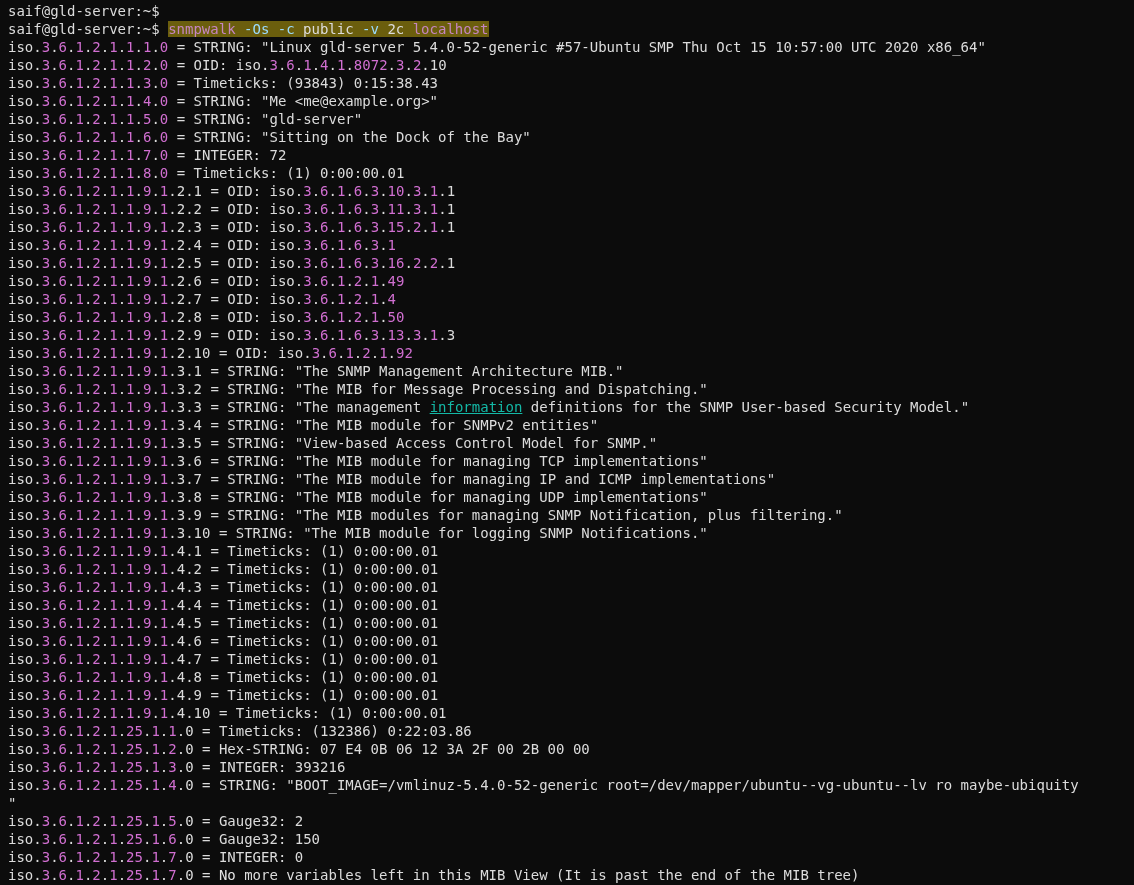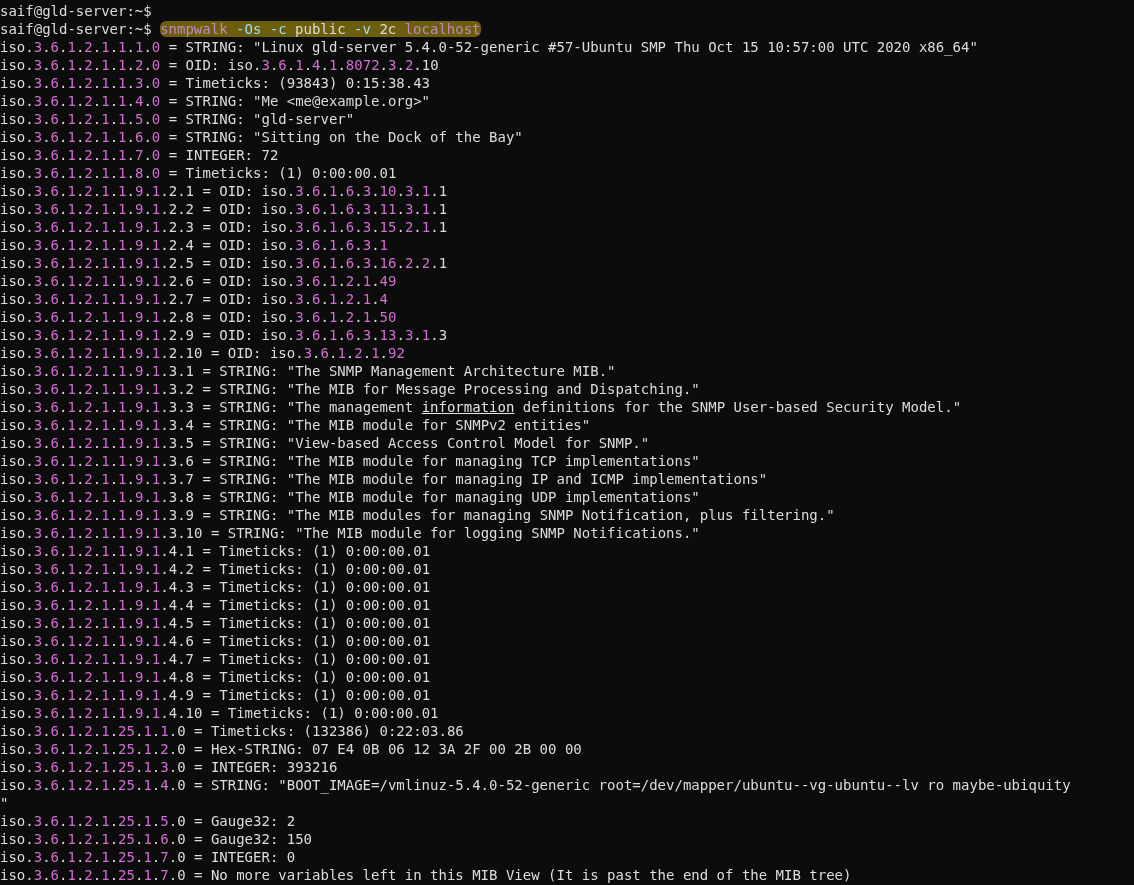--- a/index.html
+++ b/index.html
@@ -1,25 +1,25 @@
 <!DOCTYPE html>
 <html><head>
 <meta charset="utf-8">
 <style>
   html,body{margin:0;padding:0;background:#0c0c0c;color:#dcdcdc;font-family:Consolas,"DejaVu Sans Mono",Menlo,monospace;font-size:14px;line-height:18px;}
-  .term{width:1134px;height:885px;overflow:hidden;white-space:pre;padding:2px 0;box-sizing:border-box;}
+  .term{width:1134px;height:885px;overflow:hidden;white-space:pre;padding:2px 8px;box-sizing:border-box;}
   .prompt-user{color:#dcdcdc;}
-  .cmd-hl{background:#6b5e0d;color:#101010;border-radius:6px;}
+  .cmd-hl{background:#6b5e0d;color:#101010;}
   .cmd-cmd{color:#c586c0;}
   .cmd-opt{color:#9cdcfe;}
   .cmd-arg{color:#dcdcdc;}
   .cmd-host{color:#c586c0;}
   .oid-w{color:#dcdcdc;}
   .oid-m{color:#d16fd1;}
   .eq{color:#dcdcdc;}
   .val{color:#dcdcdc;}
-  .kw-info{color:#e5e5e5;text-decoration:underline;text-align:right;}
+  .kw-info{color:#14b8a6;text-decoration:underline;text-align:right;}
   .kw-no{color:#e5e5e5;}
 </style>
 </head>
 <body>
 
 <div class="term" id="term"><div><span class="prompt-user">saif@gld-server:~$</span> </div><div><span class="prompt-user">saif@gld-server:~$</span> <span class="cmd-hl"><span class="cmd-cmd">snmpwalk</span> <span class="cmd-opt">-Os</span> <span class="cmd-opt">-c</span> <span class="cmd-arg">public</span> <span class="cmd-opt">-v</span> <span class="cmd-arg">2c</span> <span class="cmd-host">localhost</span></span></div><div><span class="oid-w">iso</span><span class="oid-w">.</span><span class="oid-m">3</span><span class="oid-w">.</span><span class="oid-m">6</span><span class="oid-w">.</span><span class="oid-m">1</span><span class="oid-w">.</span><span class="oid-m">2</span><span class="oid-w">.</span><span class="oid-m">1</span><span class="oid-w">.</span><span class="oid-m">1</span><span class="oid-w">.</span><span class="oid-m">1</span><span class="oid-w">.</span><span class="oid-m">0</span><span class="eq"> = </span><span class="val">STRING: "Linux gld-server 5.4.0-52-generic #57-Ubuntu SMP Thu Oct 15 10:57:00 UTC 2020 x86_64"</span></div><div><span class="oid-w">iso</span><span class="oid-w">.</span><span class="oid-m">3</span><span class="oid-w">.</span><span class="oid-m">6</span><span class="oid-w">.</span><span class="oid-m">1</span><span class="oid-w">.</span><span class="oid-m">2</span><span class="oid-w">.</span><span class="oid-m">1</span><span class="oid-w">.</span><span class="oid-m">1</span><span class="oid-w">.</span><span class="oid-m">2</span><span class="oid-w">.</span><span class="oid-m">0</span><span class="eq"> = </span><span class="val">OID: <span class="oid-w">iso</span><span class="oid-w">.</span><span class="oid-m">3</span><span class="oid-w">.</span><span class="oid-m">6</span><span class="oid-w">.</span><span class="oid-m">1</span><span class="oid-w">.</span><span class="oid-m">4</span><span class="oid-w">.</span><span class="oid-m">1</span><span class="oid-w">.</span><span class="oid-m">8072</span><span class="oid-w">.</span><span class="oid-m">3</span><span class="oid-w">.</span><span class="oid-m">2</span><span class="oid-w">.</span><span class="oid-w">10</span></span></div><div><span class="oid-w">iso</span><span class="oid-w">.</span><span class="oid-m">3</span><span class="oid-w">.</span><span class="oid-m">6</span><span class="oid-w">.</span><span class="oid-m">1</span><span class="oid-w">.</span><span class="oid-m">2</span><span class="oid-w">.</span><span class="oid-m">1</span><span class="oid-w">.</span><span class="oid-m">1</span><span class="oid-w">.</span><span class="oid-m">3</span><span class="oid-w">.</span><span class="oid-m">0</span><span class="eq"> = </span><span class="val">Timeticks: (93843) 0:15:38.43</span></div><div><span class="oid-w">iso</span><span class="oid-w">.</span><span class="oid-m">3</span><span class="oid-w">.</span><span class="oid-m">6</span><span class="oid-w">.</span><span class="oid-m">1</span><span class="oid-w">.</span><span class="oid-m">2</span><span class="oid-w">.</span><span class="oid-m">1</span><span class="oid-w">.</span><span class="oid-m">1</span><span class="oid-w">.</span><span class="oid-m">4</span><span class="oid-w">.</span><span class="oid-m">0</span><span class="eq"> = </span><span class="val">STRING: "Me &lt;me@example.org&gt;"</span></div><div><span class="oid-w">iso</span><span class="oid-w">.</span><span class="oid-m">3</span><span class="oid-w">.</span><span class="oid-m">6</span><span class="oid-w">.</span><span class="oid-m">1</span><span class="oid-w">.</span><span class="oid-m">2</span><span class="oid-w">.</span><span class="oid-m">1</span><span class="oid-w">.</span><span class="oid-m">1</span><span class="oid-w">.</span><span class="oid-m">5</span><span class="oid-w">.</span><span class="oid-m">0</span><span class="eq"> = </span><span class="val">STRING: "gld-server"</span></div><div><span class="oid-w">iso</span><span class="oid-w">.</span><span class="oid-m">3</span><span class="oid-w">.</span><span class="oid-m">6</span><span class="oid-w">.</span><span class="oid-m">1</span><span class="oid-w">.</span><span class="oid-m">2</span><span class="oid-w">.</span><span class="oid-m">1</span><span class="oid-w">.</span><span class="oid-m">1</span><span class="oid-w">.</span><span class="oid-m">6</span><span class="oid-w">.</span><span class="oid-m">0</span><span class="eq"> = </span><span class="val">STRING: "Sitting on the Dock of the Bay"</span></div><div><span class="oid-w">iso</span><span class="oid-w">.</span><span class="oid-m">3</span><span class="oid-w">.</span><span class="oid-m">6</span><span class="oid-w">.</span><span class="oid-m">1</span><span class="oid-w">.</span><span class="oid-m">2</span><span class="oid-w">.</span><span class="oid-m">1</span><span class="oid-w">.</span><span class="oid-m">1</span><span class="oid-w">.</span><span class="oid-m">7</span><span class="oid-w">.</span><span class="oid-m">0</span><span class="eq"> = </span><span class="val">INTEGER: 72</span></div><div><span class="oid-w">iso</span><span class="oid-w">.</span><span class="oid-m">3</span><span class="oid-w">.</span><span class="oid-m">6</span><span class="oid-w">.</span><span class="oid-m">1</span><span class="oid-w">.</span><span class="oid-m">2</span><span class="oid-w">.</span><span class="oid-m">1</span><span class="oid-w">.</span><span class="oid-m">1</span><span class="oid-w">.</span><span class="oid-m">8</span><span class="oid-w">.</span><span class="oid-m">0</span><span class="eq"> = </span><span class="val">Timeticks: (1) 0:00:00.01</span></div><div><span class="oid-w">iso</span><span class="oid-w">.</span><span class="oid-m">3</span><span class="oid-w">.</span><span class="oid-m">6</span><span class="oid-w">.</span><span class="oid-m">1</span><span class="oid-w">.</span><span class="oid-m">2</span><span class="oid-w">.</span><span class="oid-m">1</span><span class="oid-w">.</span><span class="oid-m">1</span><span class="oid-w">.</span><span class="oid-m">9</span><span class="oid-w">.</span><span class="oid-m">1</span><span class="oid-w">.</span><span class="oid-w">2</span><span class="oid-w">.</span><span class="oid-w">1</span><span class="eq"> = </span><span class="val">OID: <span class="oid-w">iso</span><span class="oid-w">.</span><span class="oid-m">3</span><span class="oid-w">.</span><span class="oid-m">6</span><span class="oid-w">.</span><span class="oid-m">1</span><span class="oid-w">.</span><span class="oid-m">6</span><span class="oid-w">.</span><span class="oid-m">3</span><span class="oid-w">.</span><span class="oid-m">10</span><span class="oid-w">.</span><span class="oid-m">3</span><span class="oid-w">.</span><span class="oid-m">1</span><span class="oid-w">.</span><span class="oid-w">1</span></span></div><div><span class="oid-w">iso</span><span class="oid-w">.</span><span class="oid-m">3</span><span class="oid-w">.</span><span class="oid-m">6</span><span class="oid-w">.</span><span class="oid-m">1</span><span class="oid-w">.</span><span class="oid-m">2</span><span class="oid-w">.</span><span class="oid-m">1</span><span class="oid-w">.</span><span class="oid-m">1</span><span class="oid-w">.</span><span class="oid-m">9</span><span class="oid-w">.</span><span class="oid-m">1</span><span class="oid-w">.</span><span class="oid-w">2</span><span class="oid-w">.</span><span class="oid-w">2</span><span class="eq"> = </span><span class="val">OID: <span class="oid-w">iso</span><span class="oid-w">.</span><span class="oid-m">3</span><span class="oid-w">.</span><span class="oid-m">6</span><span class="oid-w">.</span><span class="oid-m">1</span><span class="oid-w">.</span><span class="oid-m">6</span><span class="oid-w">.</span><span class="oid-m">3</span><span class="oid-w">.</span><span class="oid-m">11</span><span class="oid-w">.</span><span class="oid-m">3</span><span class="oid-w">.</span><span class="oid-m">1</span><span class="oid-w">.</span><span class="oid-w">1</span></span></div><div><span class="oid-w">iso</span><span class="oid-w">.</span><span class="oid-m">3</span><span class="oid-w">.</span><span class="oid-m">6</span><span class="oid-w">.</span><span class="oid-m">1</span><span class="oid-w">.</span><span class="oid-m">2</span><span class="oid-w">.</span><span class="oid-m">1</span><span class="oid-w">.</span><span class="oid-m">1</span><span class="oid-w">.</span><span class="oid-m">9</span><span class="oid-w">.</span><span class="oid-m">1</span><span class="oid-w">.</span><span class="oid-w">2</span><span class="oid-w">.</span><span class="oid-w">3</span><span class="eq"> = </span><span class="val">OID: <span class="oid-w">iso</span><span class="oid-w">.</span><span class="oid-m">3</span><span class="oid-w">.</span><span class="oid-m">6</span><span class="oid-w">.</span><span class="oid-m">1</span><span class="oid-w">.</span><span class="oid-m">6</span><span class="oid-w">.</span><span class="oid-m">3</span><span class="oid-w">.</span><span class="oid-m">15</span><span class="oid-w">.</span><span class="oid-m">2</span><span class="oid-w">.</span><span class="oid-m">1</span><span class="oid-w">.</span><span class="oid-w">1</span></span></div><div><span class="oid-w">iso</span><span class="oid-w">.</span><span class="oid-m">3</span><span class="oid-w">.</span><span class="oid-m">6</span><span class="oid-w">.</span><span class="oid-m">1</span><span class="oid-w">.</span><span class="oid-m">2</span><span class="oid-w">.</span><span class="oid-m">1</span><span class="oid-w">.</span><span class="oid-m">1</span><span class="oid-w">.</span><span class="oid-m">9</span><span class="oid-w">.</span><span class="oid-m">1</span><span class="oid-w">.</span><span class="oid-w">2</span><span class="oid-w">.</span><span class="oid-w">4</span><span class="eq"> = </span><span class="val">OID: <span class="oid-w">iso</span><span class="oid-w">.</span><span class="oid-m">3</span><span class="oid-w">.</span><span class="oid-m">6</span><span class="oid-w">.</span><span class="oid-m">1</span><span class="oid-w">.</span><span class="oid-m">6</span><span class="oid-w">.</span><span class="oid-m">3</span><span class="oid-w">.</span><span class="oid-m">1</span></span></div><div><span class="oid-w">iso</span><span class="oid-w">.</span><span class="oid-m">3</span><span class="oid-w">.</span><span class="oid-m">6</span><span class="oid-w">.</span><span class="oid-m">1</span><span class="oid-w">.</span><span class="oid-m">2</span><span class="oid-w">.</span><span class="oid-m">1</span><span class="oid-w">.</span><span class="oid-m">1</span><span class="oid-w">.</span><span class="oid-m">9</span><span class="oid-w">.</span><span class="oid-m">1</span><span class="oid-w">.</span><span class="oid-w">2</span><span class="oid-w">.</span><span class="oid-w">5</span><span class="eq"> = </span><span class="val">OID: <span class="oid-w">iso</span><span class="oid-w">.</span><span class="oid-m">3</span><span class="oid-w">.</span><span class="oid-m">6</span><span class="oid-w">.</span><span class="oid-m">1</span><span class="oid-w">.</span><span class="oid-m">6</span><span class="oid-w">.</span><span class="oid-m">3</span><span class="oid-w">.</span><span class="oid-m">16</span><span class="oid-w">.</span><span class="oid-m">2</span><span class="oid-w">.</span><span class="oid-m">2</span><span class="oid-w">.</span><span class="oid-w">1</span></span></div><div><span class="oid-w">iso</span><span class="oid-w">.</span><span class="oid-m">3</span><span class="oid-w">.</span><span class="oid-m">6</span><span class="oid-w">.</span><span class="oid-m">1</span><span class="oid-w">.</span><span class="oid-m">2</span><span class="oid-w">.</span><span class="oid-m">1</span><span class="oid-w">.</span><span class="oid-m">1</span><span class="oid-w">.</span><span class="oid-m">9</span><span class="oid-w">.</span><span class="oid-m">1</span><span class="oid-w">.</span><span class="oid-w">2</span><span class="oid-w">.</span><span class="oid-w">6</span><span class="eq"> = </span><span class="val">OID: <span class="oid-w">iso</span><span class="oid-w">.</span><span class="oid-m">3</span><span class="oid-w">.</span><span class="oid-m">6</span><span class="oid-w">.</span><span class="oid-m">1</span><span class="oid-w">.</span><span class="oid-m">2</span><span class="oid-w">.</span><span class="oid-m">1</span><span class="oid-w">.</span><span class="oid-m">49</span></span></div><div><span class="oid-w">iso</span><span class="oid-w">.</span><span class="oid-m">3</span><span class="oid-w">.</span><span class="oid-m">6</span><span class="oid-w">.</span><span class="oid-m">1</span><span class="oid-w">.</span><span class="oid-m">2</span><span class="oid-w">.</span><span class="oid-m">1</span><span class="oid-w">.</span><span class="oid-m">1</span><span class="oid-w">.</span><span class="oid-m">9</span><span class="oid-w">.</span><span class="oid-m">1</span><span class="oid-w">.</span><span class="oid-w">2</span><span class="oid-w">.</span><span class="oid-w">7</span><span class="eq"> = </span><span class="val">OID: <span class="oid-w">iso</span><span class="oid-w">.</span><span class="oid-m">3</span><span class="oid-w">.</span><span class="oid-m">6</span><span class="oid-w">.</span><span class="oid-m">1</span><span class="oid-w">.</span><span class="oid-m">2</span><span class="oid-w">.</span><span class="oid-m">1</span><span class="oid-w">.</span><span class="oid-m">4</span></span></div><div><span class="oid-w">iso</span><span class="oid-w">.</span><span class="oid-m">3</span><span class="oid-w">.</span><span class="oid-m">6</span><span class="oid-w">.</span><span class="oid-m">1</span><span class="oid-w">.</span><span class="oid-m">2</span><span class="oid-w">.</span><span class="oid-m">1</span><span class="oid-w">.</span><span class="oid-m">1</span><span class="oid-w">.</span><span class="oid-m">9</span><span class="oid-w">.</span><span class="oid-m">1</span><span class="oid-w">.</span><span class="oid-w">2</span><span class="oid-w">.</span><span class="oid-w">8</span><span class="eq"> = </span><span class="val">OID: <span class="oid-w">iso</span><span class="oid-w">.</span><span class="oid-m">3</span><span class="oid-w">.</span><span class="oid-m">6</span><span class="oid-w">.</span><span class="oid-m">1</span><span class="oid-w">.</span><span class="oid-m">2</span><span class="oid-w">.</span><span class="oid-m">1</span><span class="oid-w">.</span><span class="oid-m">50</span></span></div><div><span class="oid-w">iso</span><span class="oid-w">.</span><span class="oid-m">3</span><span class="oid-w">.</span><span class="oid-m">6</span><span class="oid-w">.</span><span class="oid-m">1</span><span class="oid-w">.</span><span class="oid-m">2</span><span class="oid-w">.</span><span class="oid-m">1</span><span class="oid-w">.</span><span class="oid-m">1</span><span class="oid-w">.</span><span class="oid-m">9</span><span class="oid-w">.</span><span class="oid-m">1</span><span class="oid-w">.</span><span class="oid-w">2</span><span class="oid-w">.</span><span class="oid-w">9</span><span class="eq"> = </span><span class="val">OID: <span class="oid-w">iso</span><span class="oid-w">.</span><span class="oid-m">3</span><span class="oid-w">.</span><span class="oid-m">6</span><span class="oid-w">.</span><span class="oid-m">1</span><span class="oid-w">.</span><span class="oid-m">6</span><span class="oid-w">.</span><span class="oid-m">3</span><span class="oid-w">.</span><span class="oid-m">13</span><span class="oid-w">.</span><span class="oid-m">3</span><span class="oid-w">.</span><span class="oid-m">1</span><span class="oid-w">.</span><span class="oid-w">3</span></span></div><div><span class="oid-w">iso</span><span class="oid-w">.</span><span class="oid-m">3</span><span class="oid-w">.</span><span class="oid-m">6</span><span class="oid-w">.</span><span class="oid-m">1</span><span class="oid-w">.</span><span class="oid-m">2</span><span class="oid-w">.</span><span class="oid-m">1</span><span class="oid-w">.</span><span class="oid-m">1</span><span class="oid-w">.</span><span class="oid-m">9</span><span class="oid-w">.</span><span class="oid-m">1</span><span class="oid-w">.</span><span class="oid-w">2</span><span class="oid-w">.</span><span class="oid-w">10</span><span class="eq"> = </span><span class="val">OID: <span class="oid-w">iso</span><span class="oid-w">.</span><span class="oid-m">3</span><span class="oid-w">.</span><span class="oid-m">6</span><span class="oid-w">.</span><span class="oid-m">1</span><span class="oid-w">.</span><span class="oid-m">2</span><span class="oid-w">.</span><span class="oid-m">1</span><span class="oid-w">.</span><span class="oid-m">92</span></span></div><div><span class="oid-w">iso</span><span class="oid-w">.</span><span class="oid-m">3</span><span class="oid-w">.</span><span class="oid-m">6</span><span class="oid-w">.</span><span class="oid-m">1</span><span class="oid-w">.</span><span class="oid-m">2</span><span class="oid-w">.</span><span class="oid-m">1</span><span class="oid-w">.</span><span class="oid-m">1</span><span class="oid-w">.</span><span class="oid-m">9</span><span class="oid-w">.</span><span class="oid-m">1</span><span class="oid-w">.</span><span class="oid-w">3</span><span class="oid-w">.</span><span class="oid-w">1</span><span class="eq"> = </span><span class="val">STRING: "The SNMP Management Architecture MIB."</span></div><div><span class="oid-w">iso</span><span class="oid-w">.</span><span class="oid-m">3</span><span class="oid-w">.</span><span class="oid-m">6</span><span class="oid-w">.</span><span class="oid-m">1</span><span class="oid-w">.</span><span class="oid-m">2</span><span class="oid-w">.</span><span class="oid-m">1</span><span class="oid-w">.</span><span class="oid-m">1</span><span class="oid-w">.</span><span class="oid-m">9</span><span class="oid-w">.</span><span class="oid-m">1</span><span class="oid-w">.</span><span class="oid-w">3</span><span class="oid-w">.</span><span class="oid-w">2</span><span class="eq"> = </span><span class="val">STRING: "The MIB for Message Processing and Dispatching."</span></div><div><span class="oid-w">iso</span><span class="oid-w">.</span><span class="oid-m">3</span><span class="oid-w">.</span><span class="oid-m">6</span><span class="oid-w">.</span><span class="oid-m">1</span><span class="oid-w">.</span><span class="oid-m">2</span><span class="oid-w">.</span><span class="oid-m">1</span><span class="oid-w">.</span><span class="oid-m">1</span><span class="oid-w">.</span><span class="oid-m">9</span><span class="oid-w">.</span><span class="oid-m">1</span><span class="oid-w">.</span><span class="oid-w">3</span><span class="oid-w">.</span><span class="oid-w">3</span><span class="eq"> = </span><span class="val">STRING: "The management <span class="kw-info">information</span> definitions for the SNMP User-based Security Model."</span></div><div><span class="oid-w">iso</span><span class="oid-w">.</span><span class="oid-m">3</span><span class="oid-w">.</span><span class="oid-m">6</span><span class="oid-w">.</span><span class="oid-m">1</span><span class="oid-w">.</span><span class="oid-m">2</span><span class="oid-w">.</span><span class="oid-m">1</span><span class="oid-w">.</span><span class="oid-m">1</span><span class="oid-w">.</span><span class="oid-m">9</span><span class="oid-w">.</span><span class="oid-m">1</span><span class="oid-w">.</span><span class="oid-w">3</span><span class="oid-w">.</span><span class="oid-w">4</span><span class="eq"> = </span><span class="val">STRING: "The MIB module for SNMPv2 entities"</span></div><div><span class="oid-w">iso</span><span class="oid-w">.</span><span class="oid-m">3</span><span class="oid-w">.</span><span class="oid-m">6</span><span class="oid-w">.</span><span class="oid-m">1</span><span class="oid-w">.</span><span class="oid-m">2</span><span class="oid-w">.</span><span class="oid-m">1</span><span class="oid-w">.</span><span class="oid-m">1</span><span class="oid-w">.</span><span class="oid-m">9</span><span class="oid-w">.</span><span class="oid-m">1</span><span class="oid-w">.</span><span class="oid-w">3</span><span class="oid-w">.</span><span class="oid-w">5</span><span class="eq"> = </span><span class="val">STRING: "View-based Access Control Model for SNMP."</span></div><div><span class="oid-w">iso</span><span class="oid-w">.</span><span class="oid-m">3</span><span class="oid-w">.</span><span class="oid-m">6</span><span class="oid-w">.</span><span class="oid-m">1</span><span class="oid-w">.</span><span class="oid-m">2</span><span class="oid-w">.</span><span class="oid-m">1</span><span class="oid-w">.</span><span class="oid-m">1</span><span class="oid-w">.</span><span class="oid-m">9</span><span class="oid-w">.</span><span class="oid-m">1</span><span class="oid-w">.</span><span class="oid-w">3</span><span class="oid-w">.</span><span class="oid-w">6</span><span class="eq"> = </span><span class="val">STRING: "The MIB module for managing TCP implementations"</span></div><div><span class="oid-w">iso</span><span class="oid-w">.</span><span class="oid-m">3</span><span class="oid-w">.</span><span class="oid-m">6</span><span class="oid-w">.</span><span class="oid-m">1</span><span class="oid-w">.</span><span class="oid-m">2</span><span class="oid-w">.</span><span class="oid-m">1</span><span class="oid-w">.</span><span class="oid-m">1</span><span class="oid-w">.</span><span class="oid-m">9</span><span class="oid-w">.</span><span class="oid-m">1</span><span class="oid-w">.</span><span class="oid-w">3</span><span class="oid-w">.</span><span class="oid-w">7</span><span class="eq"> = </span><span class="val">STRING: "The MIB module for managing IP and ICMP implementations"</span></div><div><span class="oid-w">iso</span><span class="oid-w">.</span><span class="oid-m">3</span><span class="oid-w">.</span><span class="oid-m">6</span><span class="oid-w">.</span><span class="oid-m">1</span><span class="oid-w">.</span><span class="oid-m">2</span><span class="oid-w">.</span><span class="oid-m">1</span><span class="oid-w">.</span><span class="oid-m">1</span><span class="oid-w">.</span><span class="oid-m">9</span><span class="oid-w">.</span><span class="oid-m">1</span><span class="oid-w">.</span><span class="oid-w">3</span><span class="oid-w">.</span><span class="oid-w">8</span><span class="eq"> = </span><span class="val">STRING: "The MIB module for managing UDP implementations"</span></div><div><span class="oid-w">iso</span><span class="oid-w">.</span><span class="oid-m">3</span><span class="oid-w">.</span><span class="oid-m">6</span><span class="oid-w">.</span><span class="oid-m">1</span><span class="oid-w">.</span><span class="oid-m">2</span><span class="oid-w">.</span><span class="oid-m">1</span><span class="oid-w">.</span><span class="oid-m">1</span><span class="oid-w">.</span><span class="oid-m">9</span><span class="oid-w">.</span><span class="oid-m">1</span><span class="oid-w">.</span><span class="oid-w">3</span><span class="oid-w">.</span><span class="oid-w">9</span><span class="eq"> = </span><span class="val">STRING: "The MIB modules for managing SNMP Notification, plus filtering."</span></div><div><span class="oid-w">iso</span><span class="oid-w">.</span><span class="oid-m">3</span><span class="oid-w">.</span><span class="oid-m">6</span><span class="oid-w">.</span><span class="oid-m">1</span><span class="oid-w">.</span><span class="oid-m">2</span><span class="oid-w">.</span><span class="oid-m">1</span><span class="oid-w">.</span><span class="oid-m">1</span><span class="oid-w">.</span><span class="oid-m">9</span><span class="oid-w">.</span><span class="oid-m">1</span><span class="oid-w">.</span><span class="oid-w">3</span><span class="oid-w">.</span><span class="oid-w">10</span><span class="eq"> = </span><span class="val">STRING: "The MIB module for logging SNMP Notifications."</span></div><div><span class="oid-w">iso</span><span class="oid-w">.</span><span class="oid-m">3</span><span class="oid-w">.</span><span class="oid-m">6</span><span class="oid-w">.</span><span class="oid-m">1</span><span class="oid-w">.</span><span class="oid-m">2</span><span class="oid-w">.</span><span class="oid-m">1</span><span class="oid-w">.</span><span class="oid-m">1</span><span class="oid-w">.</span><span class="oid-m">9</span><span class="oid-w">.</span><span class="oid-m">1</span><span class="oid-w">.</span><span class="oid-w">4</span><span class="oid-w">.</span><span class="oid-w">1</span><span class="eq"> = </span><span class="val">Timeticks: (1) 0:00:00.01</span></div><div><span class="oid-w">iso</span><span class="oid-w">.</span><span class="oid-m">3</span><span class="oid-w">.</span><span class="oid-m">6</span><span class="oid-w">.</span><span class="oid-m">1</span><span class="oid-w">.</span><span class="oid-m">2</span><span class="oid-w">.</span><span class="oid-m">1</span><span class="oid-w">.</span><span class="oid-m">1</span><span class="oid-w">.</span><span class="oid-m">9</span><span class="oid-w">.</span><span class="oid-m">1</span><span class="oid-w">.</span><span class="oid-w">4</span><span class="oid-w">.</span><span class="oid-w">2</span><span class="eq"> = </span><span class="val">Timeticks: (1) 0:00:00.01</span></div><div><span class="oid-w">iso</span><span class="oid-w">.</span><span class="oid-m">3</span><span class="oid-w">.</span><span class="oid-m">6</span><span class="oid-w">.</span><span class="oid-m">1</span><span class="oid-w">.</span><span class="oid-m">2</span><span class="oid-w">.</span><span class="oid-m">1</span><span class="oid-w">.</span><span class="oid-m">1</span><span class="oid-w">.</span><span class="oid-m">9</span><span class="oid-w">.</span><span class="oid-m">1</span><span class="oid-w">.</span><span class="oid-w">4</span><span class="oid-w">.</span><span class="oid-w">3</span><span class="eq"> = </span><span class="val">Timeticks: (1) 0:00:00.01</span></div><div><span class="oid-w">iso</span><span class="oid-w">.</span><span class="oid-m">3</span><span class="oid-w">.</span><span class="oid-m">6</span><span class="oid-w">.</span><span class="oid-m">1</span><span class="oid-w">.</span><span class="oid-m">2</span><span class="oid-w">.</span><span class="oid-m">1</span><span class="oid-w">.</span><span class="oid-m">1</span><span class="oid-w">.</span><span class="oid-m">9</span><span class="oid-w">.</span><span class="oid-m">1</span><span class="oid-w">.</span><span class="oid-w">4</span><span class="oid-w">.</span><span class="oid-w">4</span><span class="eq"> = </span><span class="val">Timeticks: (1) 0:00:00.01</span></div><div><span class="oid-w">iso</span><span class="oid-w">.</span><span class="oid-m">3</span><span class="oid-w">.</span><span class="oid-m">6</span><span class="oid-w">.</span><span class="oid-m">1</span><span class="oid-w">.</span><span class="oid-m">2</span><span class="oid-w">.</span><span class="oid-m">1</span><span class="oid-w">.</span><span class="oid-m">1</span><span class="oid-w">.</span><span class="oid-m">9</span><span class="oid-w">.</span><span class="oid-m">1</span><span class="oid-w">.</span><span class="oid-w">4</span><span class="oid-w">.</span><span class="oid-w">5</span><span class="eq"> = </span><span class="val">Timeticks: (1) 0:00:00.01</span></div><div><span class="oid-w">iso</span><span class="oid-w">.</span><span class="oid-m">3</span><span class="oid-w">.</span><span class="oid-m">6</span><span class="oid-w">.</span><span class="oid-m">1</span><span class="oid-w">.</span><span class="oid-m">2</span><span class="oid-w">.</span><span class="oid-m">1</span><span class="oid-w">.</span><span class="oid-m">1</span><span class="oid-w">.</span><span class="oid-m">9</span><span class="oid-w">.</span><span class="oid-m">1</span><span class="oid-w">.</span><span class="oid-w">4</span><span class="oid-w">.</span><span class="oid-w">6</span><span class="eq"> = </span><span class="val">Timeticks: (1) 0:00:00.01</span></div><div><span class="oid-w">iso</span><span class="oid-w">.</span><span class="oid-m">3</span><span class="oid-w">.</span><span class="oid-m">6</span><span class="oid-w">.</span><span class="oid-m">1</span><span class="oid-w">.</span><span class="oid-m">2</span><span class="oid-w">.</span><span class="oid-m">1</span><span class="oid-w">.</span><span class="oid-m">1</span><span class="oid-w">.</span><span class="oid-m">9</span><span class="oid-w">.</span><span class="oid-m">1</span><span class="oid-w">.</span><span class="oid-w">4</span><span class="oid-w">.</span><span class="oid-w">7</span><span class="eq"> = </span><span class="val">Timeticks: (1) 0:00:00.01</span></div><div><span class="oid-w">iso</span><span class="oid-w">.</span><span class="oid-m">3</span><span class="oid-w">.</span><span class="oid-m">6</span><span class="oid-w">.</span><span class="oid-m">1</span><span class="oid-w">.</span><span class="oid-m">2</span><span class="oid-w">.</span><span class="oid-m">1</span><span class="oid-w">.</span><span class="oid-m">1</span><span class="oid-w">.</span><span class="oid-m">9</span><span class="oid-w">.</span><span class="oid-m">1</span><span class="oid-w">.</span><span class="oid-w">4</span><span class="oid-w">.</span><span class="oid-w">8</span><span class="eq"> = </span><span class="val">Timeticks: (1) 0:00:00.01</span></div><div><span class="oid-w">iso</span><span class="oid-w">.</span><span class="oid-m">3</span><span class="oid-w">.</span><span class="oid-m">6</span><span class="oid-w">.</span><span class="oid-m">1</span><span class="oid-w">.</span><span class="oid-m">2</span><span class="oid-w">.</span><span class="oid-m">1</span><span class="oid-w">.</span><span class="oid-m">1</span><span class="oid-w">.</span><span class="oid-m">9</span><span class="oid-w">.</span><span class="oid-m">1</span><span class="oid-w">.</span><span class="oid-w">4</span><span class="oid-w">.</span><span class="oid-w">9</span><span class="eq"> = </span><span class="val">Timeticks: (1) 0:00:00.01</span></div><div><span class="oid-w">iso</span><span class="oid-w">.</span><span class="oid-m">3</span><span class="oid-w">.</span><span class="oid-m">6</span><span class="oid-w">.</span><span class="oid-m">1</span><span class="oid-w">.</span><span class="oid-m">2</span><span class="oid-w">.</span><span class="oid-m">1</span><span class="oid-w">.</span><span class="oid-m">1</span><span class="oid-w">.</span><span class="oid-m">9</span><span class="oid-w">.</span><span class="oid-m">1</span><span class="oid-w">.</span><span class="oid-w">4</span><span class="oid-w">.</span><span class="oid-w">10</span><span class="eq"> = </span><span class="val">Timeticks: (1) 0:00:00.01</span></div><div><span class="oid-w">iso</span><span class="oid-w">.</span><span class="oid-m">3</span><span class="oid-w">.</span><span class="oid-m">6</span><span class="oid-w">.</span><span class="oid-m">1</span><span class="oid-w">.</span><span class="oid-m">2</span><span class="oid-w">.</span><span class="oid-m">1</span><span class="oid-w">.</span><span class="oid-m">25</span><span class="oid-w">.</span><span class="oid-m">1</span><span class="oid-w">.</span><span class="oid-m">1</span><span class="oid-w">.</span><span class="oid-w">0</span><span class="eq"> = </span><span class="val">Timeticks: (132386) 0:22:03.86</span></div><div><span class="oid-w">iso</span><span class="oid-w">.</span><span class="oid-m">3</span><span class="oid-w">.</span><span class="oid-m">6</span><span class="oid-w">.</span><span class="oid-m">1</span><span class="oid-w">.</span><span class="oid-m">2</span><span class="oid-w">.</span><span class="oid-m">1</span><span class="oid-w">.</span><span class="oid-m">25</span><span class="oid-w">.</span><span class="oid-m">1</span><span class="oid-w">.</span><span class="oid-m">2</span><span class="oid-w">.</span><span class="oid-w">0</span><span class="eq"> = </span><span class="val">Hex-STRING: 07 E4 0B 06 12 3A 2F 00 2B 00 00</span></div><div><span class="oid-w">iso</span><span class="oid-w">.</span><span class="oid-m">3</span><span class="oid-w">.</span><span class="oid-m">6</span><span class="oid-w">.</span><span class="oid-m">1</span><span class="oid-w">.</span><span class="oid-m">2</span><span class="oid-w">.</span><span class="oid-m">1</span><span class="oid-w">.</span><span class="oid-m">25</span><span class="oid-w">.</span><span class="oid-m">1</span><span class="oid-w">.</span><span class="oid-m">3</span><span class="oid-w">.</span><span class="oid-w">0</span><span class="eq"> = </span><span class="val">INTEGER: 393216</span></div><div><span class="oid-w">iso</span><span class="oid-w">.</span><span class="oid-m">3</span><span class="oid-w">.</span><span class="oid-m">6</span><span class="oid-w">.</span><span class="oid-m">1</span><span class="oid-w">.</span><span class="oid-m">2</span><span class="oid-w">.</span><span class="oid-m">1</span><span class="oid-w">.</span><span class="oid-m">25</span><span class="oid-w">.</span><span class="oid-m">1</span><span class="oid-w">.</span><span class="oid-m">4</span><span class="oid-w">.</span><span class="oid-w">0</span><span class="eq"> = </span><span class="val">STRING: "BOOT_IMAGE=/vmlinuz-5.4.0-52-generic root=/dev/mapper/ubuntu--vg-ubuntu--lv ro maybe-ubiquity</span></div><div><span class="val">"</span></div><div><span class="oid-w">iso</span><span class="oid-w">.</span><span class="oid-m">3</span><span class="oid-w">.</span><span class="oid-m">6</span><span class="oid-w">.</span><span class="oid-m">1</span><span class="oid-w">.</span><span class="oid-m">2</span><span class="oid-w">.</span><span class="oid-m">1</span><span class="oid-w">.</span><span class="oid-m">25</span><span class="oid-w">.</span><span class="oid-m">1</span><span class="oid-w">.</span><span class="oid-m">5</span><span class="oid-w">.</span><span class="oid-w">0</span><span class="eq"> = </span><span class="val">Gauge32: 2</span></div><div><span class="oid-w">iso</span><span class="oid-w">.</span><span class="oid-m">3</span><span class="oid-w">.</span><span class="oid-m">6</span><span class="oid-w">.</span><span class="oid-m">1</span><span class="oid-w">.</span><span class="oid-m">2</span><span class="oid-w">.</span><span class="oid-m">1</span><span class="oid-w">.</span><span class="oid-m">25</span><span class="oid-w">.</span><span class="oid-m">1</span><span class="oid-w">.</span><span class="oid-m">6</span><span class="oid-w">.</span><span class="oid-w">0</span><span class="eq"> = </span><span class="val">Gauge32: 150</span></div><div><span class="oid-w">iso</span><span class="oid-w">.</span><span class="oid-m">3</span><span class="oid-w">.</span><span class="oid-m">6</span><span class="oid-w">.</span><span class="oid-m">1</span><span class="oid-w">.</span><span class="oid-m">2</span><span class="oid-w">.</span><span class="oid-m">1</span><span class="oid-w">.</span><span class="oid-m">25</span><span class="oid-w">.</span><span class="oid-m">1</span><span class="oid-w">.</span><span class="oid-m">7</span><span class="oid-w">.</span><span class="oid-w">0</span><span class="eq"> = </span><span class="val">INTEGER: 0</span></div><div><span class="oid-w">iso</span><span class="oid-w">.</span><span class="oid-m">3</span><span class="oid-w">.</span><span class="oid-m">6</span><span class="oid-w">.</span><span class="oid-m">1</span><span class="oid-w">.</span><span class="oid-m">2</span><span class="oid-w">.</span><span class="oid-m">1</span><span class="oid-w">.</span><span class="oid-m">25</span><span class="oid-w">.</span><span class="oid-m">1</span><span class="oid-w">.</span><span class="oid-m">7</span><span class="oid-w">.</span><span class="oid-w">0</span><span class="eq"> = </span><span class="val"><span class="kw-no">No</span> more variables left in this MIB View (It is past the end of the MIB tree)</span></div><div> </div></div>
 
 </body></html>

